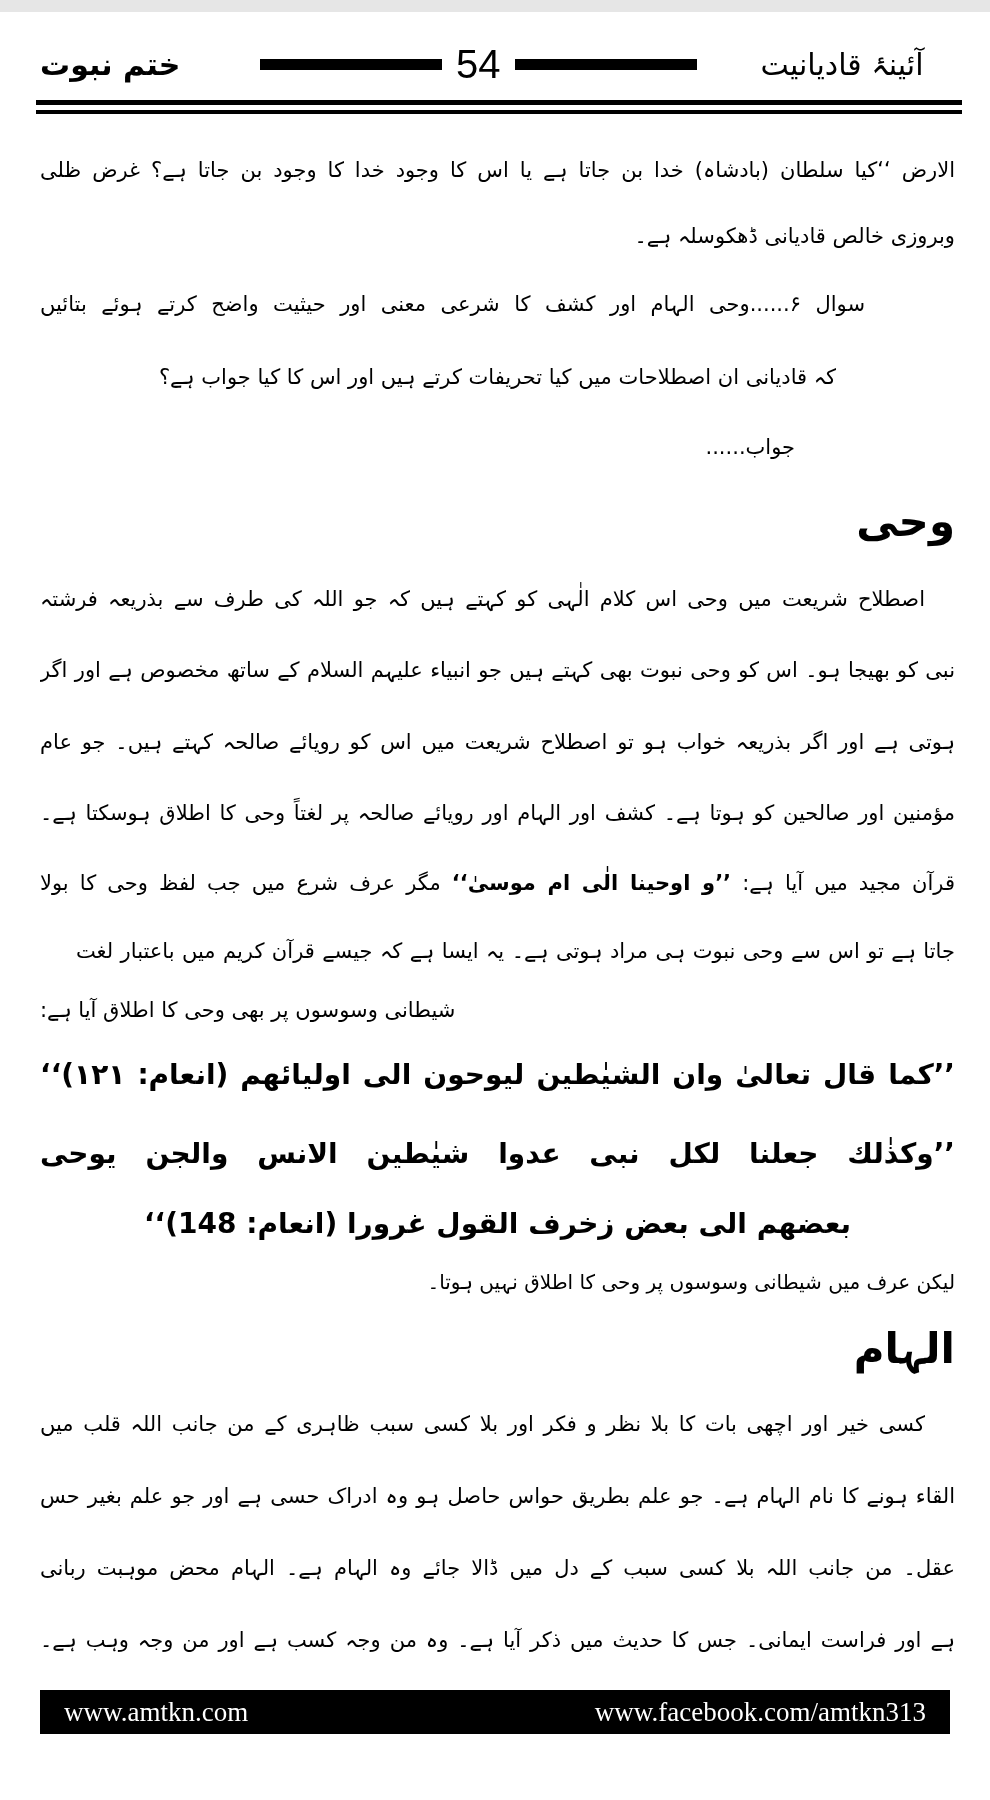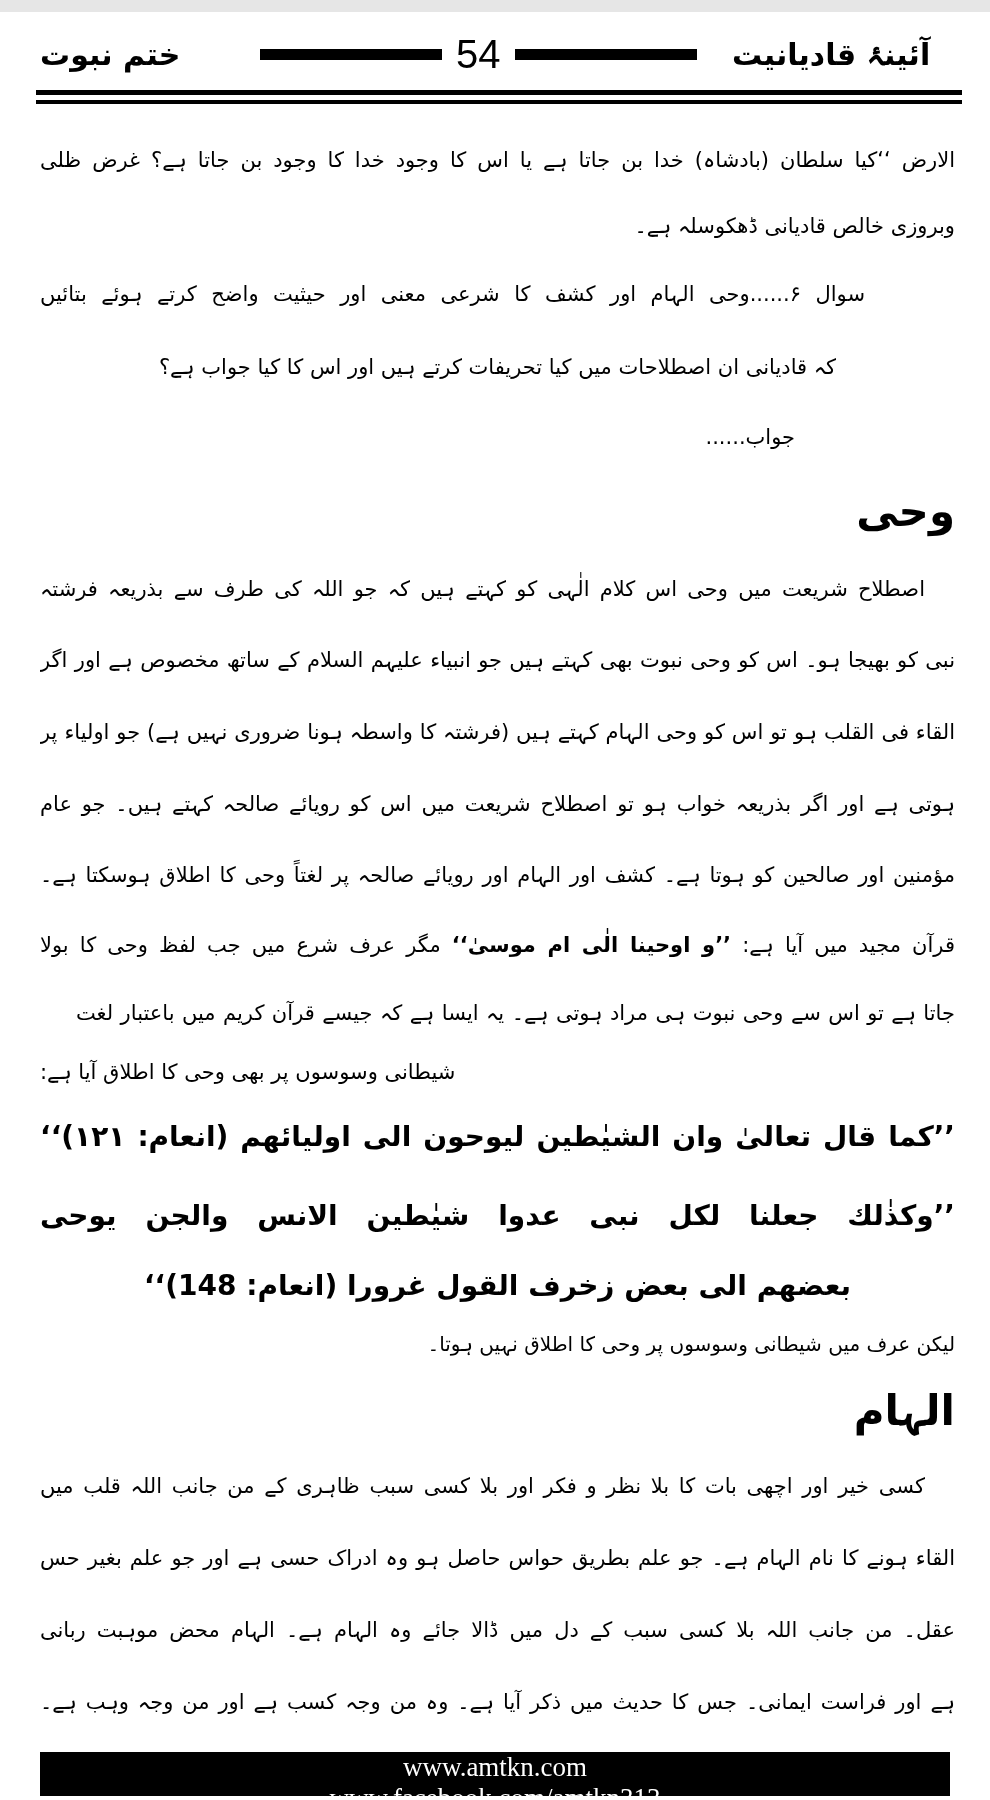--- a/index.html
+++ b/index.html
@@ -11,43 +11,43 @@
     background:#ffffff;
     color:#000;
     overflow:hidden;
     font-family:"DejaVu Sans",sans-serif;
   }
   .scan-edge{height:12px;background:#e6e6e6;}
   
   header{
     height:64px;
     display:flex;align-items:center;
-    padding:10px 38px 0 40px;
+    padding:20px 38px 0 40px;
   }
   .h-left{
     width:220px;
     font-size:30px;font-weight:bold;
     text-align:left;
     direction:rtl;
     white-space:nowrap;
   }
   .h-center{
     flex:1;
     display:flex;align-items:center;
     gap:14px;
   }
   .bar{display:inline-block;width:182px;height:11px;background:#000;}
   .pnum{
     font-family:"Liberation Sans",sans-serif;
     font-size:40px;line-height:40px;
   }
   .h-right{
     width:220px;
-    font-size:30px;font-weight:bold;
-    text-align:left;
+    font-size:30px;font-weight:normal;
+    text-align:center;
     direction:rtl;
     white-space:nowrap;
   }
   .double-rule{
     margin:4px 28px 0 36px;
     height:5px;
     border-top:5px solid #000;
     border-bottom:4px solid #000;
   }
   
@@ -90,21 +90,20 @@
   
   footer{
     margin:14px 40px 0 40px;
     height:44px;
     background:#000;
     color:#fff;
     display:flex;align-items:center;justify-content:space-between;
     padding:0 24px;
     font-family:"Liberation Serif",serif;
     font-size:27px;
-    flex-direction:column;
   }
 </style>
 </head>
 <body>
 
 <div class="page">
 
   <div class="scan-edge"></div>
 
   <header>
@@ -123,21 +122,20 @@
     <div class="ln jf h68">الارض ‘‘کیا سلطان (بادشاہ) خدا بن جاتا ہے یا اس کا وجود خدا کا وجود بن جاتا ہے؟ غرض ظلی</div>
     <div class="ln rt h64">وبروزی خالص قادیانی ڈھکوسلہ ہے۔</div>
     <div class="ln jf ind90 h72">سوال ۶......وحی الہام اور کشف کا شرعی معنی اور حیثیت واضح کرتے ہوئے بتائیں</div>
     <div class="ln ct h74">کہ قادیانی ان اصطلاحات میں کیا تحریفات کرتے ہیں اور اس کا کیا جواب ہے؟</div>
     <div class="ln rt ind160 h66">جواب......</div>
 
     <div class="heading h84">وحی</div>
 
     <div class="ln jf ind30 h70">اصطلاح شریعت میں وحی اس کلام الٰہی کو کہتے ہیں کہ جو اللہ کی طرف سے بذریعہ فرشتہ</div>
     <div class="ln jf h72">نبی کو بھیجا ہو۔ اس کو وحی نبوت بھی کہتے ہیں جو انبیاء علیہم السلام کے ساتھ مخصوص ہے اور اگر بذریعہ</div>
-    <div class="ln jf h72">القاء فی القلب ہو تو اس کو وحی الہام کہتے ہیں (فرشتہ کا واسطہ ہونا ضروری نہیں ہے) جو اولیاء پر</div>
     <div class="ln jf h72">ہوتی ہے اور اگر بذریعہ خواب ہو تو اصطلاح شریعت میں اس کو رویائے صالحہ کہتے ہیں۔ جو عام</div>
     <div class="ln jf h70">مؤمنین اور صالحین کو ہوتا ہے۔ کشف اور الہام اور رویائے صالحہ پر لغتاً وحی کا اطلاق ہوسکتا ہے۔</div>
     <div class="ln jf h70"><span>قرآن مجید میں آیا ہے:</span> <span class="ar">’’و اوحینا الٰی ام موسیٰ‘‘</span> <span>مگر عرف شرع میں جب لفظ وحی کا بولا</span></div>
     <div class="ln jf h66">جاتا ہے تو اس سے وحی نبوت ہی مراد ہوتی ہے۔ یہ ایسا ہے کہ جیسے قرآن کریم میں باعتبار لغت کے</div>
     <div class="ln lf h52">شیطانی وسوسوں پر بھی وحی کا اطلاق آیا ہے:</div>
 
     <div class="ln quote jf h78">’’کما قال تعالیٰ وان الشیٰطین لیوحون الی اولیائھم (انعام: ۱۲۱)‘‘</div>
     <div class="ln quote jf h80">’’وکذٰلك جعلنا لکل نبی عدوا شیٰطین الانس والجن یوحی</div>
     <div class="ln quote ct h60">بعضھم الی بعض زخرف القول غرورا (انعام: 148)‘‘</div>
 

